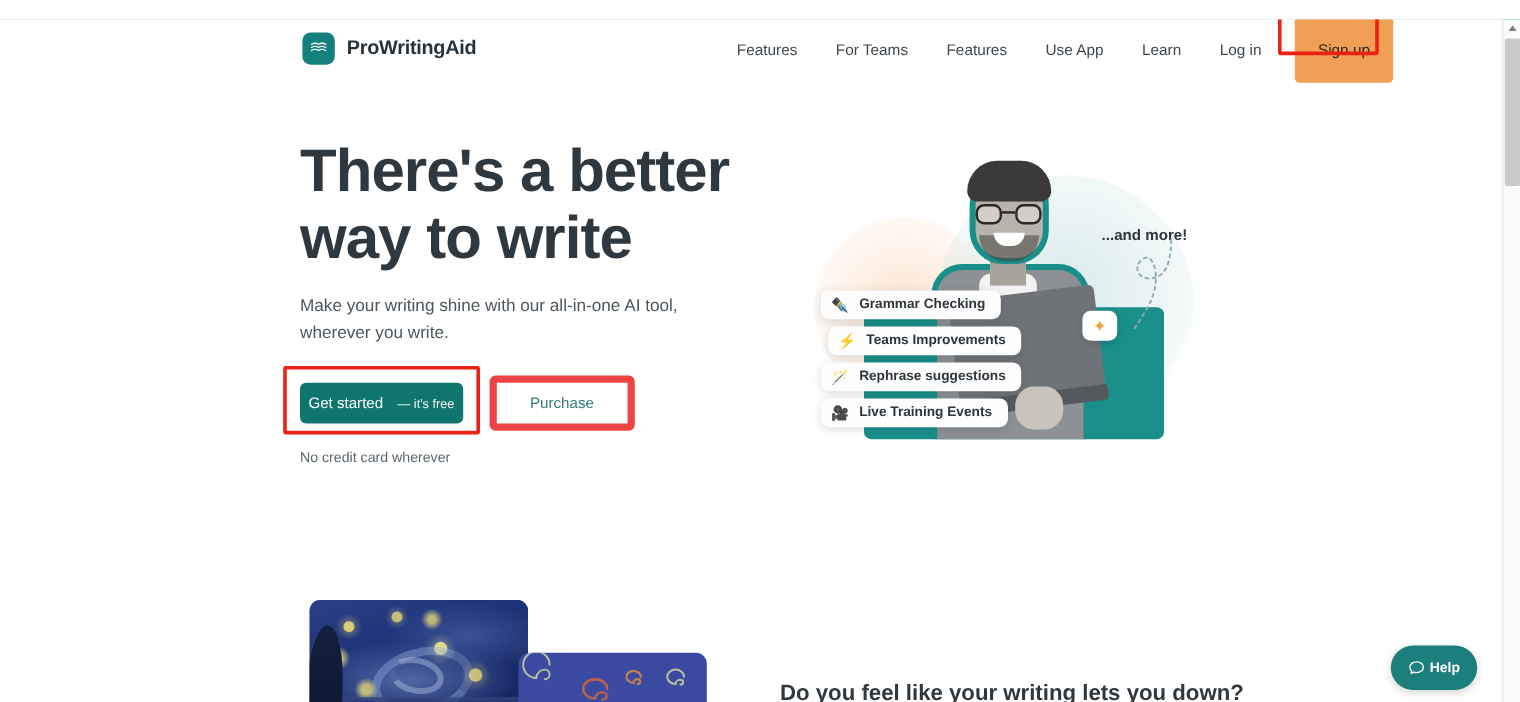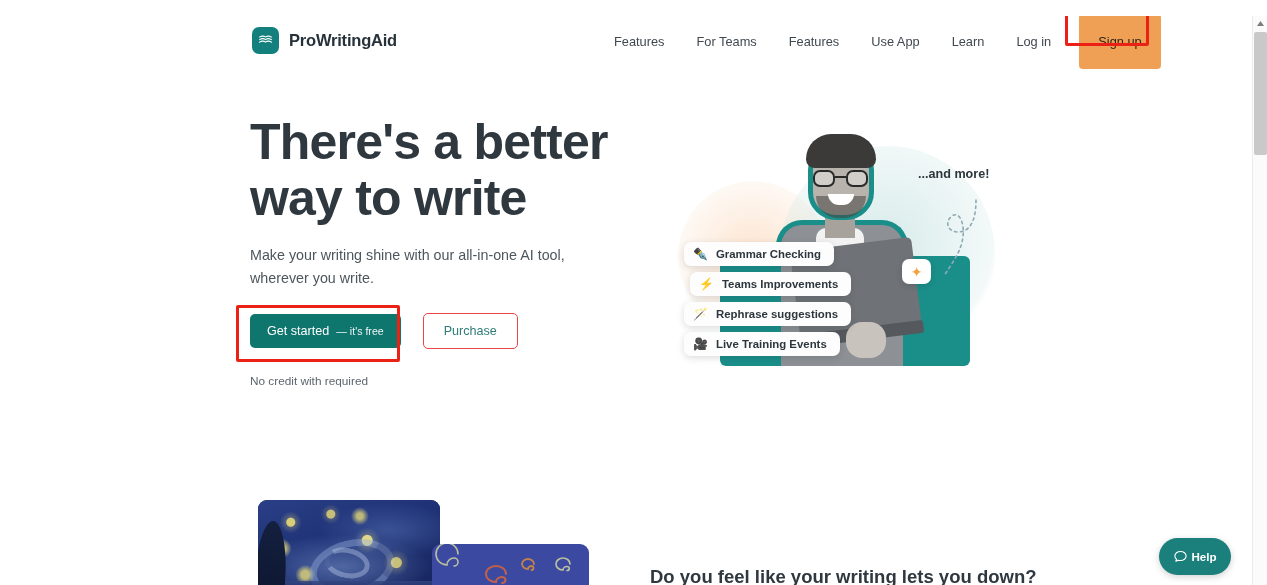--- a/index.html
+++ b/index.html
@@ -118,36 +118,36 @@
 
   #cta-row {
     position: absolute;
     left: 250px; top: 297px;
     display: flex; align-items: center; gap: 22px;
   }
   .btn-primary {
     background: #0f766e;
     color: #ffffff;
     border-radius: 5px;
-    padding: 10px 17px;
+    padding: 10px 7px;
     font-size: 12.6px;
     white-space: nowrap;
     cursor: pointer;
-    display: flex; align-items: baseline; gap: 7px;
+    display: flex; align-items: baseline; gap: 12px;
   }
   .btn-primary .free {
     font-size: 10.6px;
     opacity: .93;
   }
   .btn-outline {
     background: #ffffff;
     color: #2f7d77;
-    border: 1px solid #ef4444;
+    border: 6px solid #ef4444;
     border-radius: 5px;
-    padding: 10px 20px;
+    padding: 10px 28px;
     font-size: 12.6px;
     white-space: nowrap;
     cursor: pointer;
   }
   #getstarted-annot {
     position: absolute;
     left: 236px; top: 289px;
     width: 164px; height: 57px;
   }
   #nocard {
@@ -314,21 +314,21 @@
     background: #ffffff;
     border-radius: 7px;
     box-shadow: 0 2px 6px rgba(30,40,50,0.18);
     display: flex; align-items: center; justify-content: center;
     font-size: 14px;
     color: #f2a03c;
   }
 
   #andmore {
     position: absolute;
-    left: 258px; top: 91px;
+    left: 258px; top: 113px;
     font-size: 12.6px;
     font-weight: bold;
     color: #2d363d;
     white-space: nowrap;
   }
   #andmore-arrow {
     position: absolute;
     left: 262px; top: 122px;
     width: 64px; height: 82px;
   }
@@ -493,21 +493,21 @@
 
     <div id="cta-row">
       <span class="btn-primary">
         <span>Get started</span>
         <span class="free">— it's free</span>
       </span>
       <span class="btn-outline">Purchase</span>
     </div>
     <div class="annot-box" id="getstarted-annot"></div>
 
-    <div id="nocard">No credit with required</div>
+    <div id="nocard">No credit card wherever</div>
 
     <div id="hero-art">
       <div class="blob-orange"></div>
       <div class="blob-teal"></div>
       <div class="teal-slab"></div>
 
       <div class="person">
         <div class="p-body"></div>
         <div class="p-shirt"></div>
         <div class="p-neck"></div>

